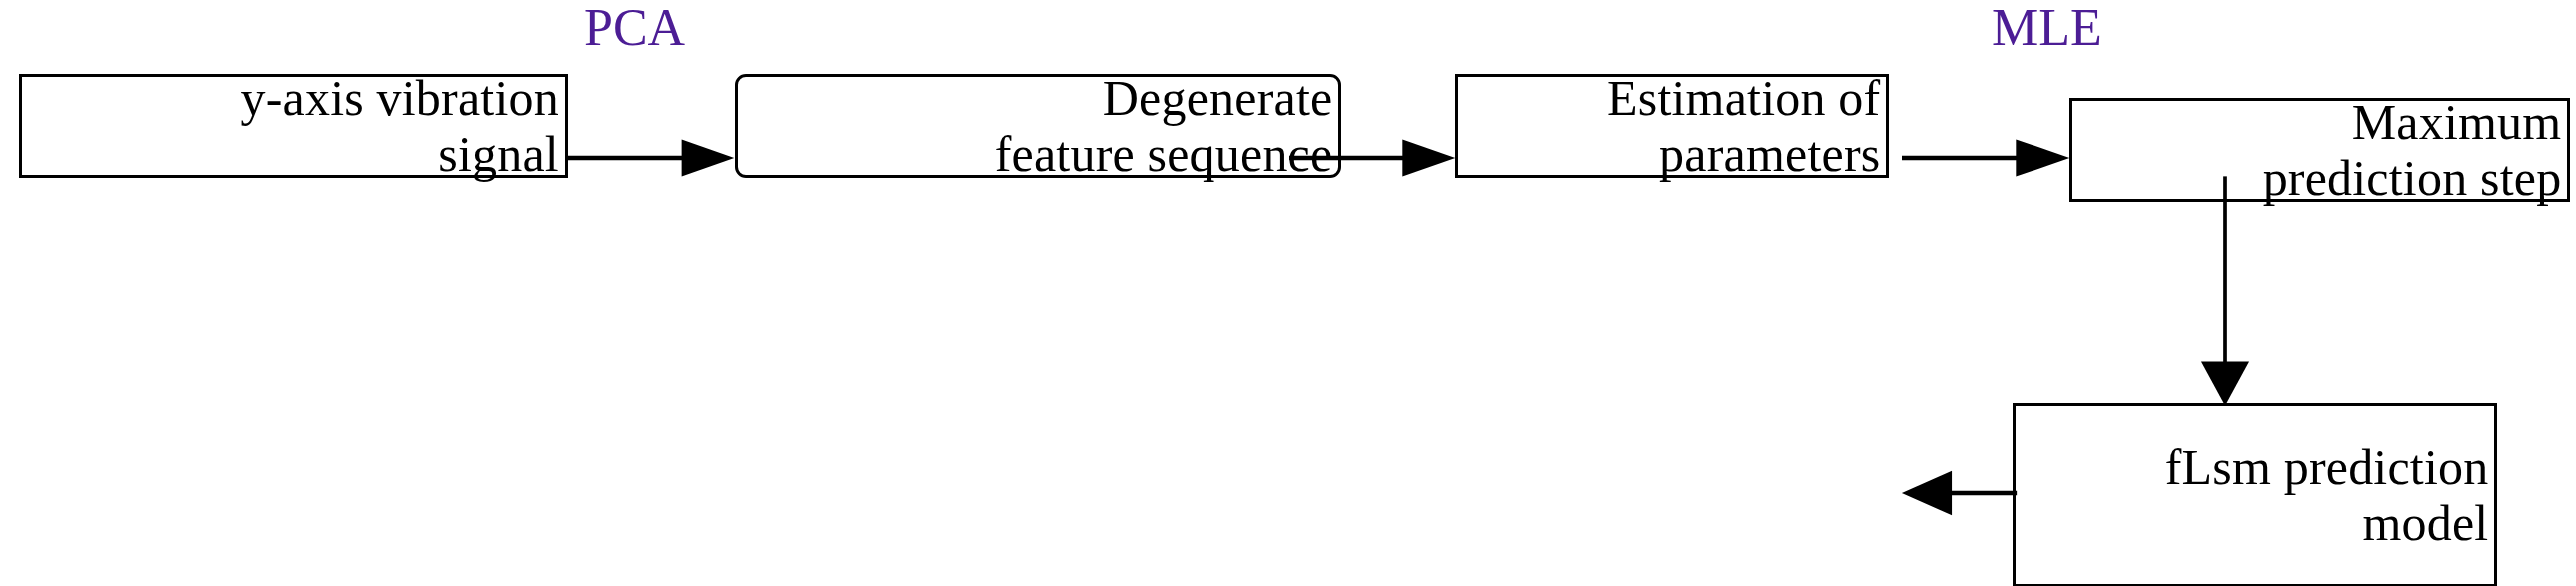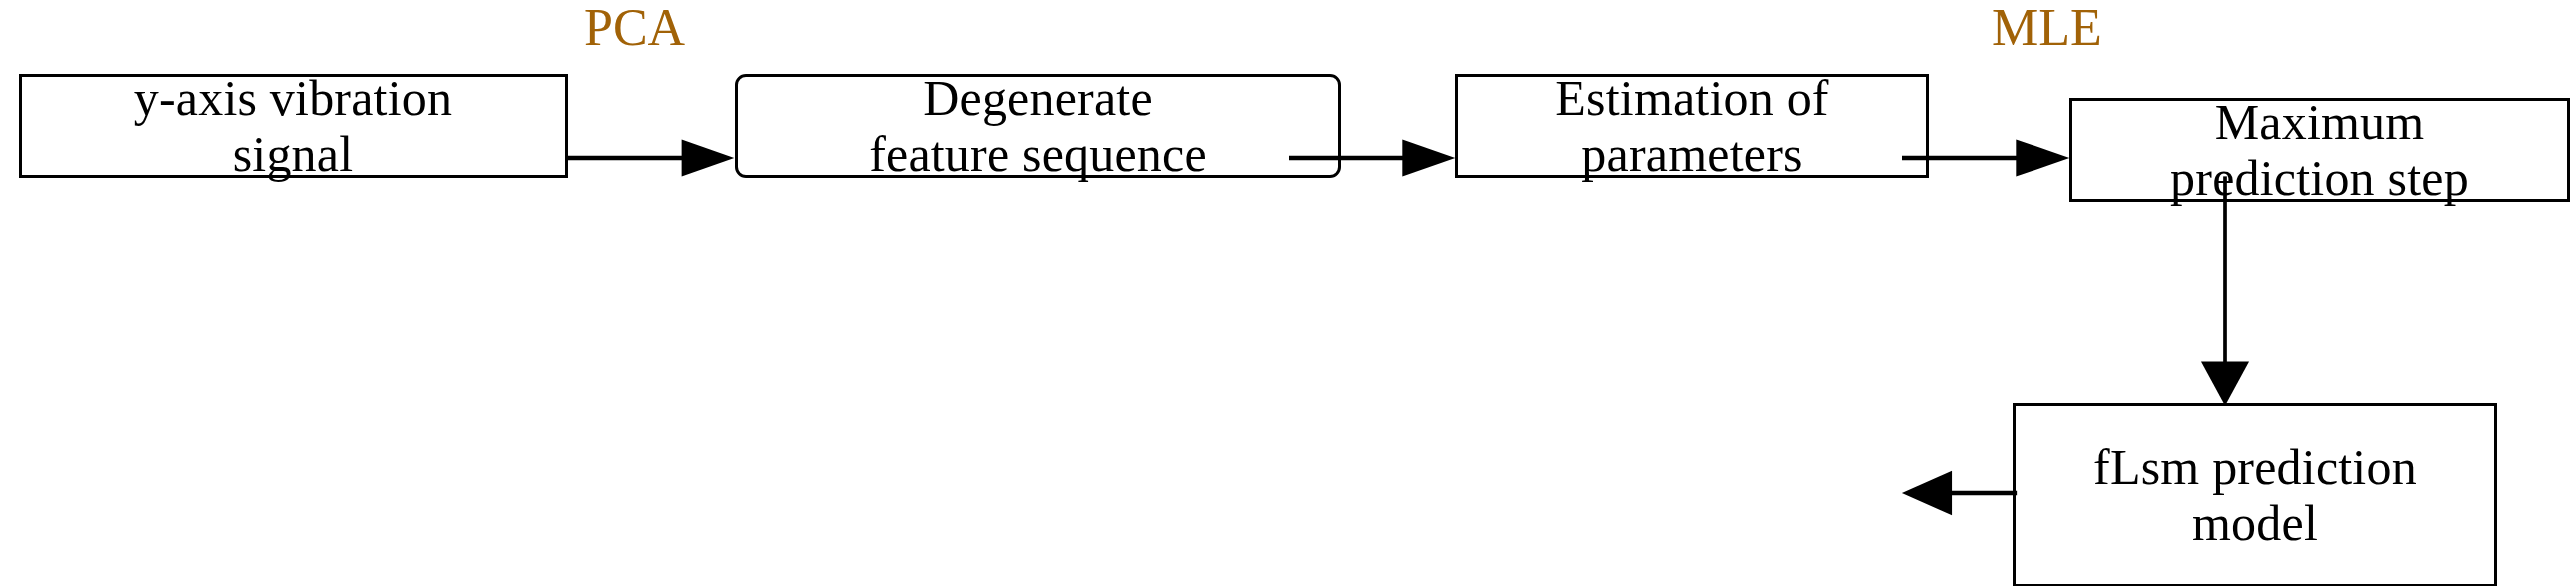--- a/index.html
+++ b/index.html
@@ -26,24 +26,25 @@
     text-align: center;
     color: #000000;
     line-height: 1.12;
     letter-spacing: 0.2px;
   }
   .node .label {
     display: block;
     width: 100%;
     padding: 0 5.6px;
     white-space: pre-line;
+    text-align: right;
   }
   .edge-label {
     position: absolute;
-    color: #a16207;
+    color: #4c1d95;
     white-space: nowrap;
     line-height: 1;
     font-family: Liberation Serif, serif;
   }
   .connector {
     position: absolute;
     overflow: visible;
   }
   .connector line {
     stroke: #000000;
@@ -64,21 +65,21 @@
   <div class="node" style="left:18.5px; top:74px; width:549px; height:104px; font-size:50px;">
     <span class="label">y-axis vibration
 signal</span>
   </div>
 
   <div class="node" style="left:735px; top:74px; width:606px; height:104px; font-size:50px;border-radius:11px;">
     <span class="label">Degenerate
 feature sequence</span>
   </div>
 
-  <div class="node" style="left:1455px; top:74px; width:474px; height:104px; font-size:50px;">
+  <div class="node" style="left:1455px; top:74px; width:434px; height:104px; font-size:50px;">
     <span class="label">Estimation of
 parameters</span>
   </div>
 
   <div class="node" style="left:2069px; top:74px; width:501px; height:104px; font-size:50px;margin-top:24px;">
     <span class="label">Maximum
 prediction step</span>
   </div>
 
   <div class="node" style="left:2013px; top:403px; width:484px; height:184px; font-size:50px;">

